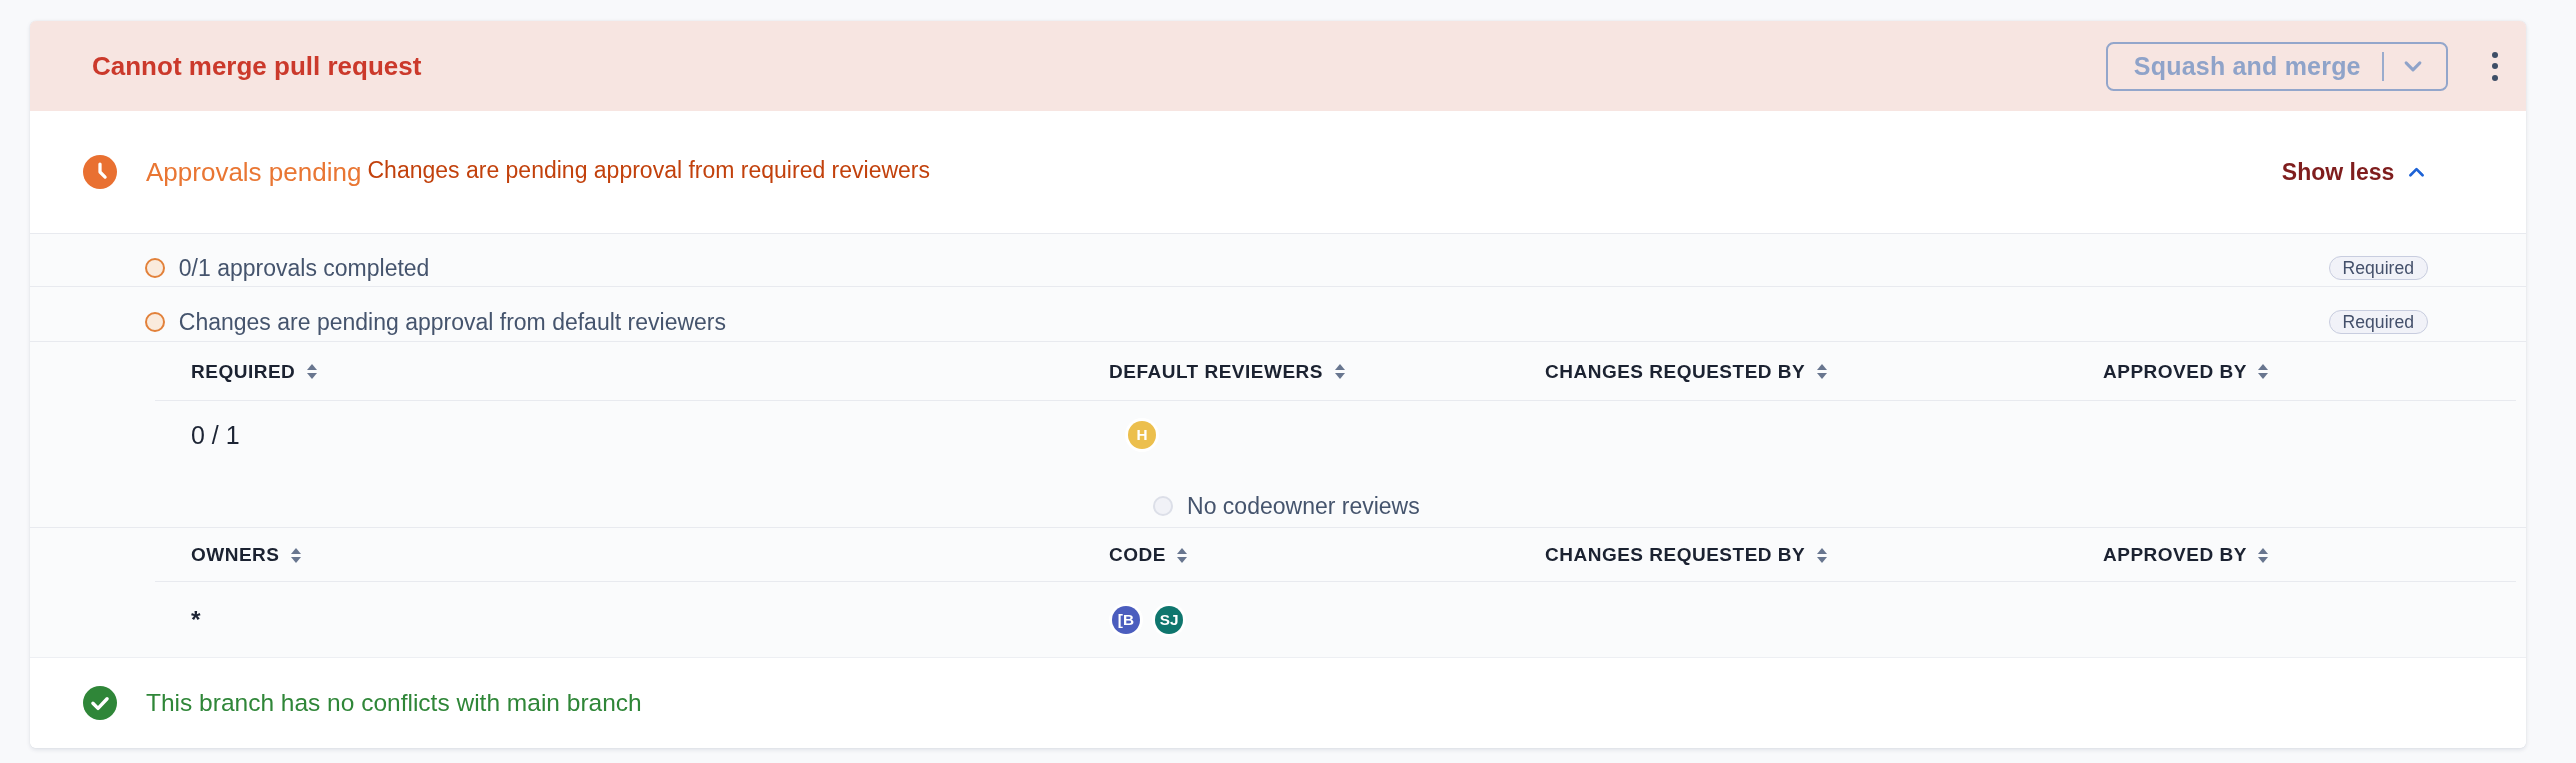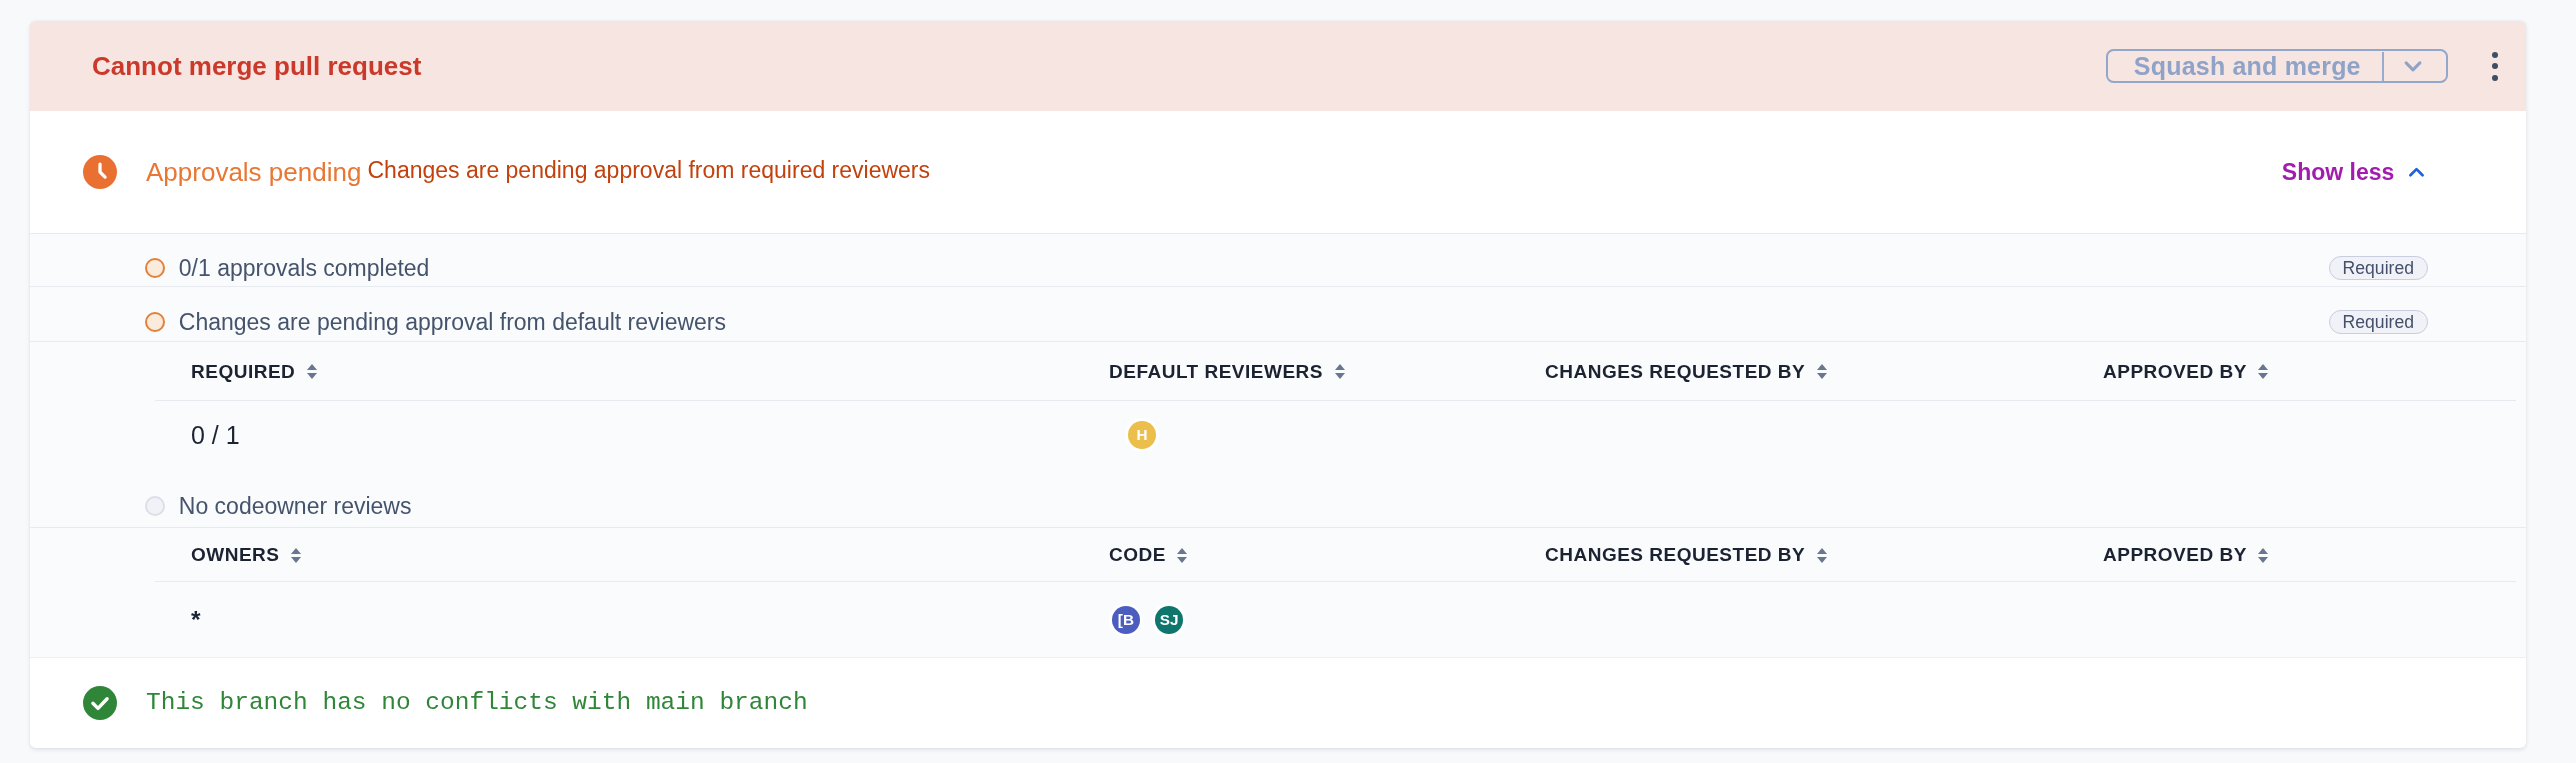--- a/index.html
+++ b/index.html
@@ -36,21 +36,21 @@
     font-weight: 700;
     color: #CB392B;
   }
   .banner-actions {
     margin-left: auto;
     display: flex;
     align-items: center;
     gap: 40px;
   }
   .merge-btn {
-    height: 34px;
+    height: 49px;
     border: 2.3px solid #93A6CB;
     border-radius: 7.6px;
     display: flex;
     align-items: center;
     padding: 0 20px 0 26px;
     color: #8FA3C9;
     cursor: not-allowed;
     background: transparent;
   }
   .merge-btn .label { font-size: 25px; font-weight: 600; letter-spacing: 0.2px; }
@@ -80,35 +80,36 @@
   }
   .big-icon { width: 34px; height: 34px; flex: 0 0 auto; }
   .summary-text { margin-left: 29px; display: flex; flex-direction: row; gap: 6.1px; }
   .summary-title { font-size: 26px; font-weight: 500; color: #E97633; }
   .summary-subtitle { font-size: 23px; color: #c2410c; }
   .show-less {
     margin-left: auto;
     display: flex;
     align-items: center;
     gap: 10.7px;
-    color: #a21caf;
+    color: #7f1d1d;
     font-size: 23px;
     font-weight: 600;
     cursor: pointer;
   }
   
   .checks-area {
     background: #FAFBFC;
     flex: 0 0 auto;
   }
   .check-row {
     display: flex;
     align-items: center;
     padding: 16px 98px 0 115px;
     border-top: 1.5px solid #E8EAEF;
+    justify-content: center;
   }
   .check-row.row-a { height: 53px; }
   .check-row.row-b { height: 55px; }
   .check-row.row-c { height: 58px; border-top: none; }
   .status-circle {
     width: 20px; height: 20px;
     border-radius: 50%;
     flex: 0 0 auto;
     margin-right: 13.8px;
   }
@@ -196,21 +197,20 @@
   }
   
   .conflict-row {
     height: 89px;
     background: #FFFFFF;
     border-top: 1.5px solid #EDEFF3;
     display: flex;
     align-items: center;
     padding: 0 98px 1px 53px;
     flex: 1 0 auto;
-    font-family: Liberation Mono, monospace;
   }
   .conflict-label {
     margin-left: 29px;
     font-size: 24.5px;
     color: #2F8638;
   }
 </style>
 </head>
 <body>
 

